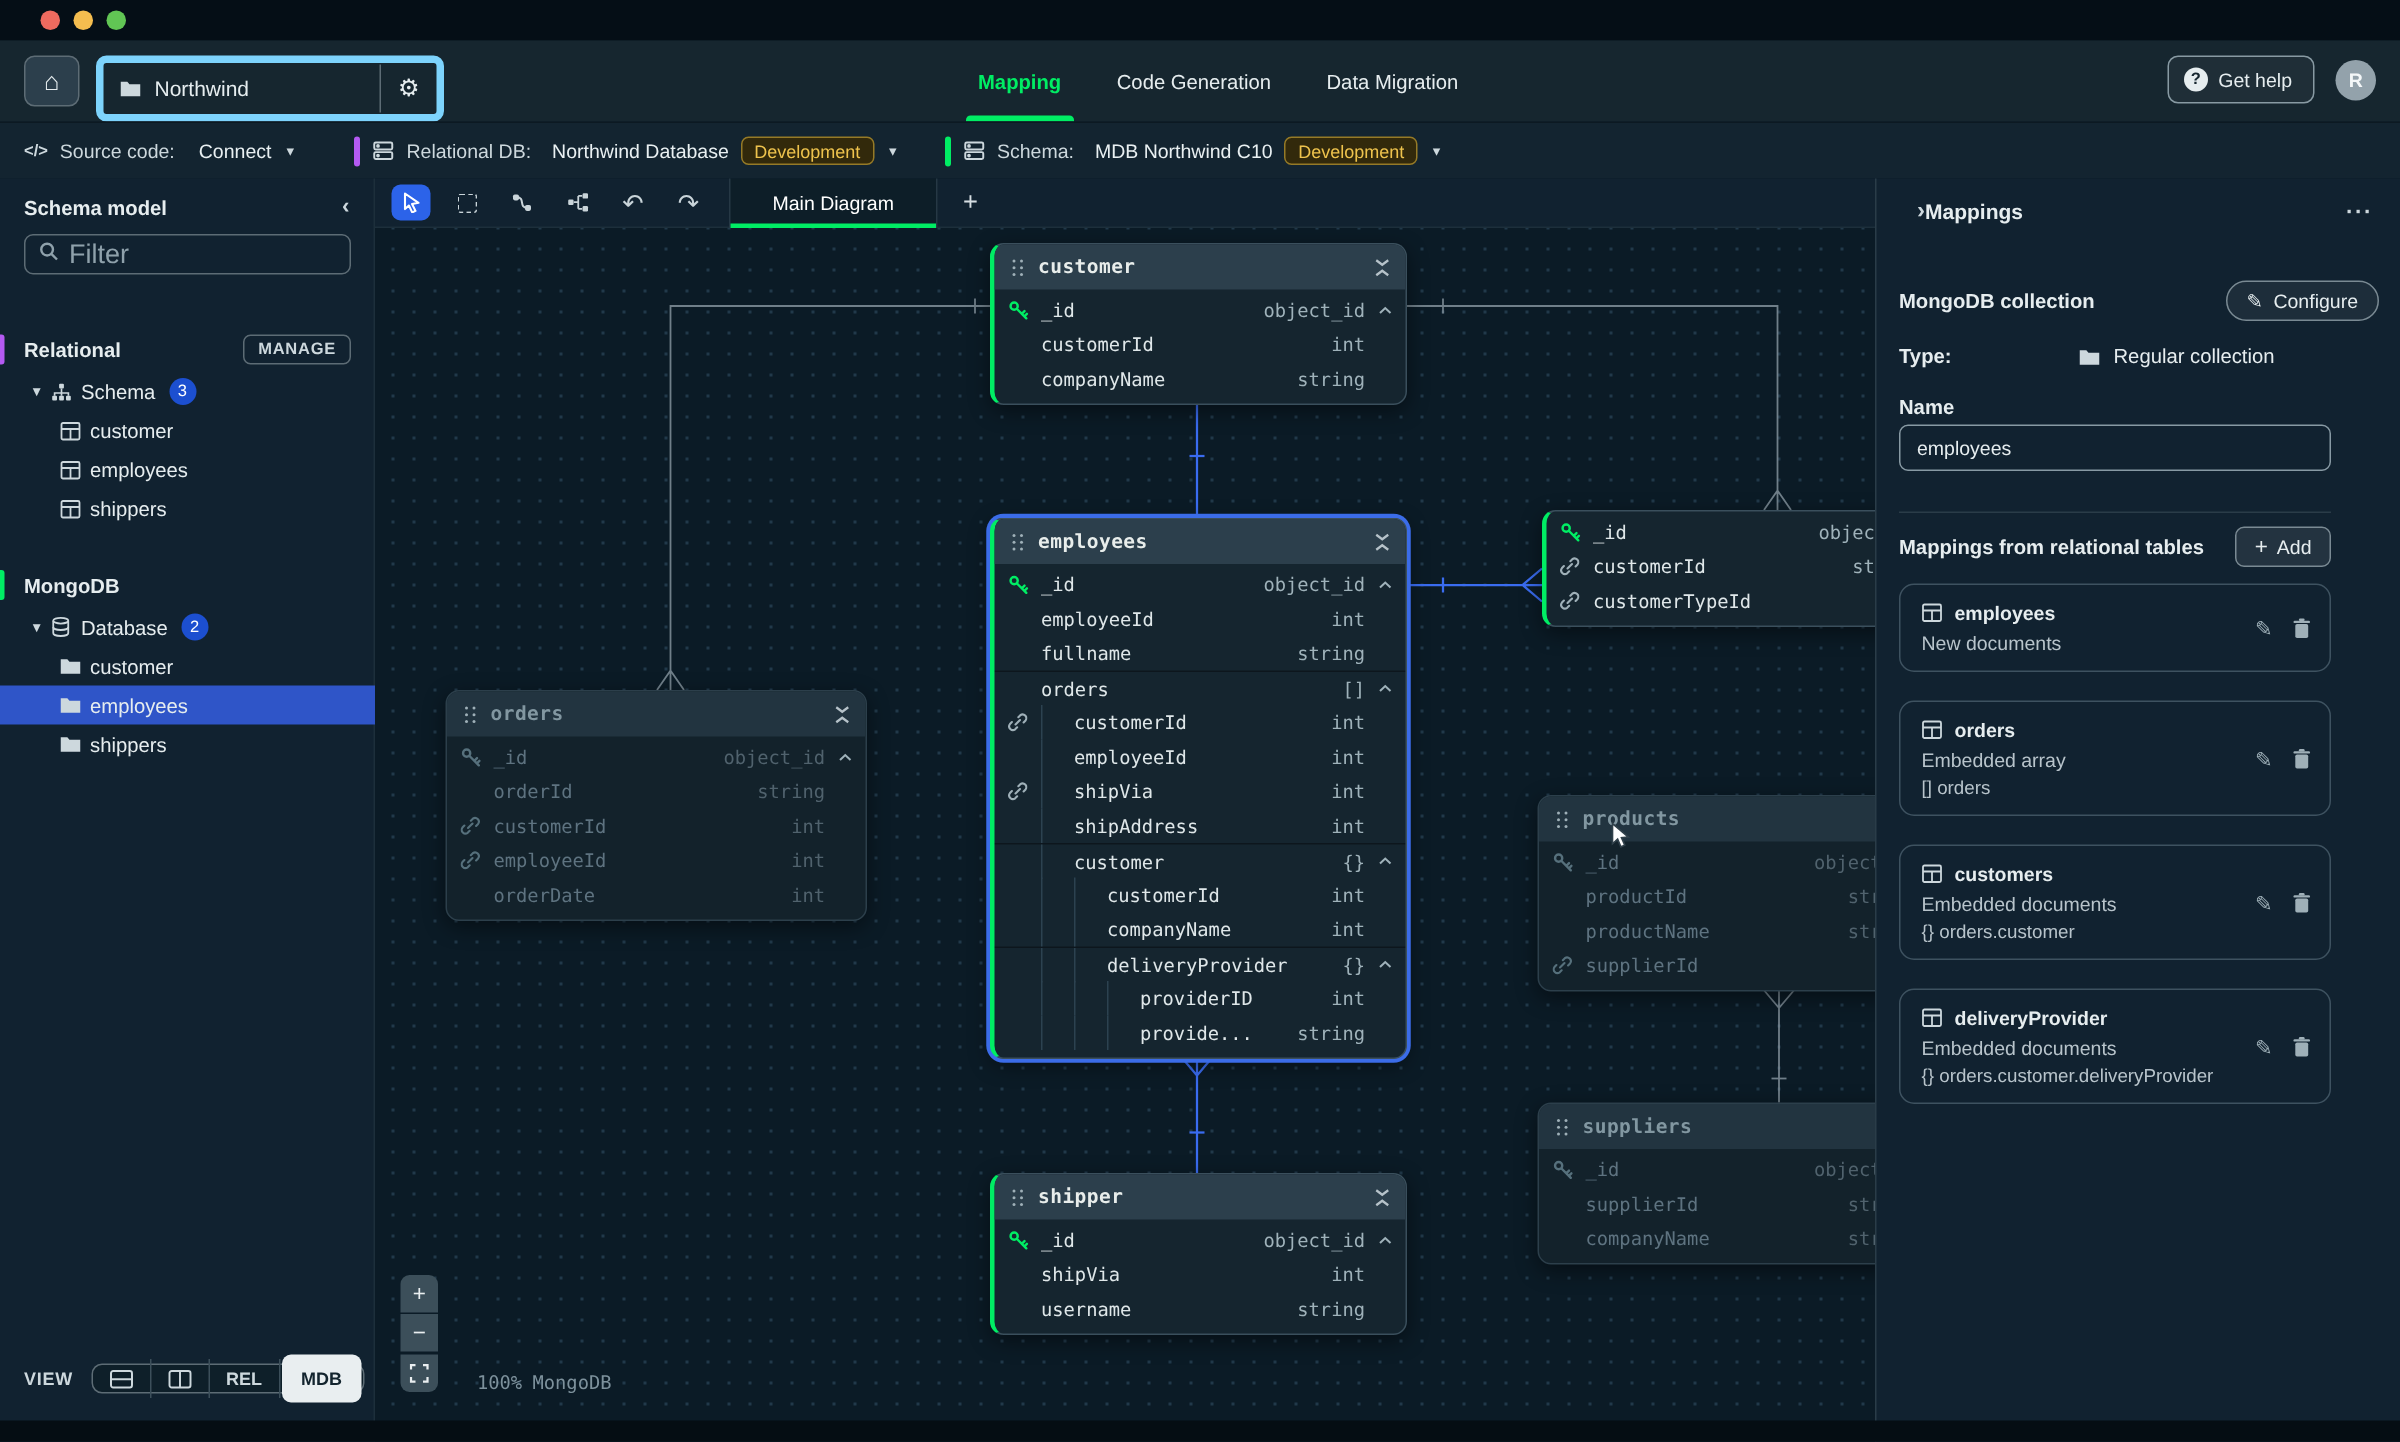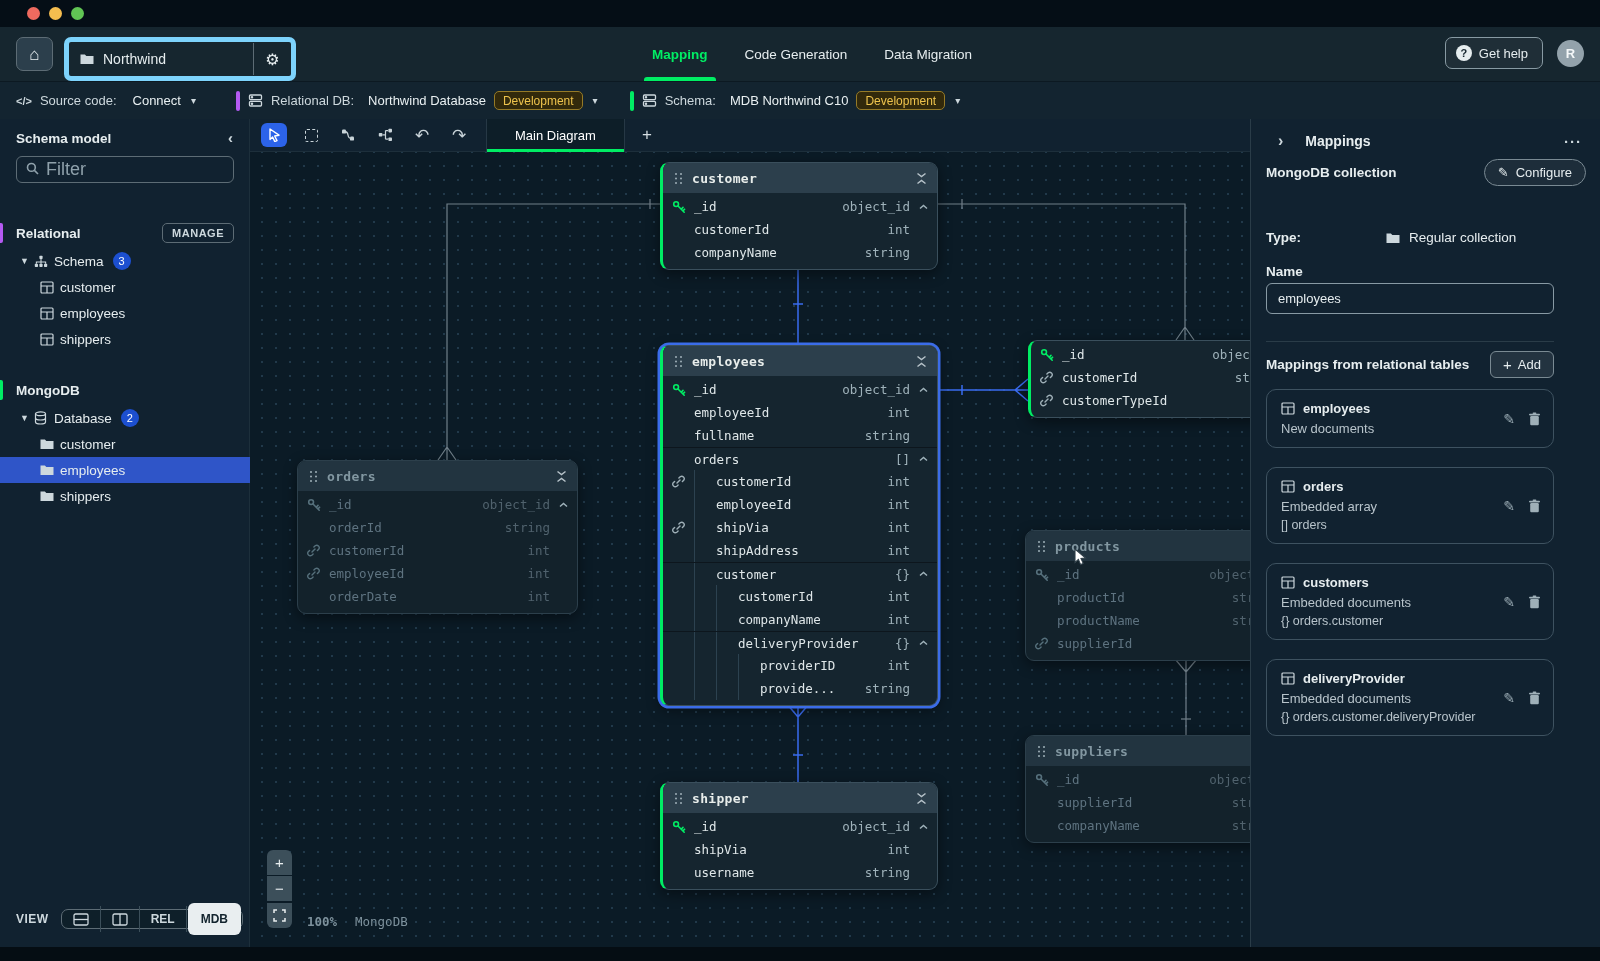--- a/index.html
+++ b/index.html
@@ -112,30 +112,30 @@
   .ftype { flex:1; text-align:right; color:#9fb2ba; white-space:pre; }
   .node.dim .ftype { color:#50626d; }
   .fchev { width:27px; display:flex; justify-content:center; align-items:center; flex:none;}
 
   .zoomstack { position:absolute; left:17px; top:731px; z-index:4; display:flex; flex-direction:column; gap:1px; }
   .zbtn { width:25px; height:25px; background:#3c4f5a; color:#e9eef0; display:flex; align-items:center; justify-content:center;
           font-size:15px; cursor:pointer; }
   .zbtn:first-child { border-radius:6px 6px 0 0; }
   .zbtn:last-child { border-radius:0 0 6px 6px; margin-top:1px;}
   .statustext { position:absolute; top:795px; font-size:12.5px; color:#7d919c; font-family:"DejaVu Sans Mono", monospace; z-index:4;}
-  .st-zoom { left:57px;font-weight:bold; } .st-db { left:105px; }
+  .st-zoom { left:68px; } .st-db { left:105px; }
   .cursor-ghost { position:absolute; left:823px; top:429px; z-index:6; }
 
   
   .rpanel { position:absolute; left:1250px; top:119px; width:350px; height:842px; background:#112230; border-left:1px solid #2a3c48; z-index:10; }
   .rp-head { position:absolute; left:0; top:0; width:100%; height:44px; display:flex; align-items:center; }
   .rp-expand { margin-left:27px; font-size:16px; font-weight:bold; color:#cdd8dd; cursor:pointer; }
-  .rp-title { margin-left:22px; font-size:14px; font-weight:bold; flex:1; }
+  .rp-title { font-size:14px; font-weight:bold; flex:1; }
   .rp-menu { margin-right:18px; font-size:15px; letter-spacing:1px; color:#cdd8dd; cursor:pointer; font-weight:bold;}
-  .rp-row1 { position:absolute; left:15px; top:40px; width:320px; display:flex; align-items:center; justify-content:space-between; }
+  .rp-row1 { position:absolute; left:15px; top:68px; width:320px; display:flex; align-items:center; justify-content:space-between; }
   .rp-seclabel { font-size:13.5px; font-weight:bold; }
   .configure { height:27px; border:1px solid #7a8a93; border-radius:14px; background:rgba(255,255,255,.05); color:#e6edef;
                font-size:13px; display:flex; align-items:center; gap:7px; padding:0 13px; cursor:pointer; font-family:inherit;}
   .rp-type { position:absolute; left:15px; top:111px; display:flex; align-items:center; font-size:13.5px; }
   .rp-type .tl-label { font-weight:bold; width:120px; }
   .rp-type .fold { margin-right:9px; display:flex;}
   .rp-name-label { position:absolute; left:15px; top:145px; font-size:13.5px; font-weight:bold; }
   .rp-input { position:absolute; left:15px; top:164px; width:288px; height:31px; border:1px solid #889aa4; border-radius:6px;
               background:transparent; color:#e6edef; font-size:13px; padding:0 11px; font-family:inherit; }
   .rp-div { position:absolute; left:15px; top:222px; width:288px; height:1px; background:#2a3c48; }

